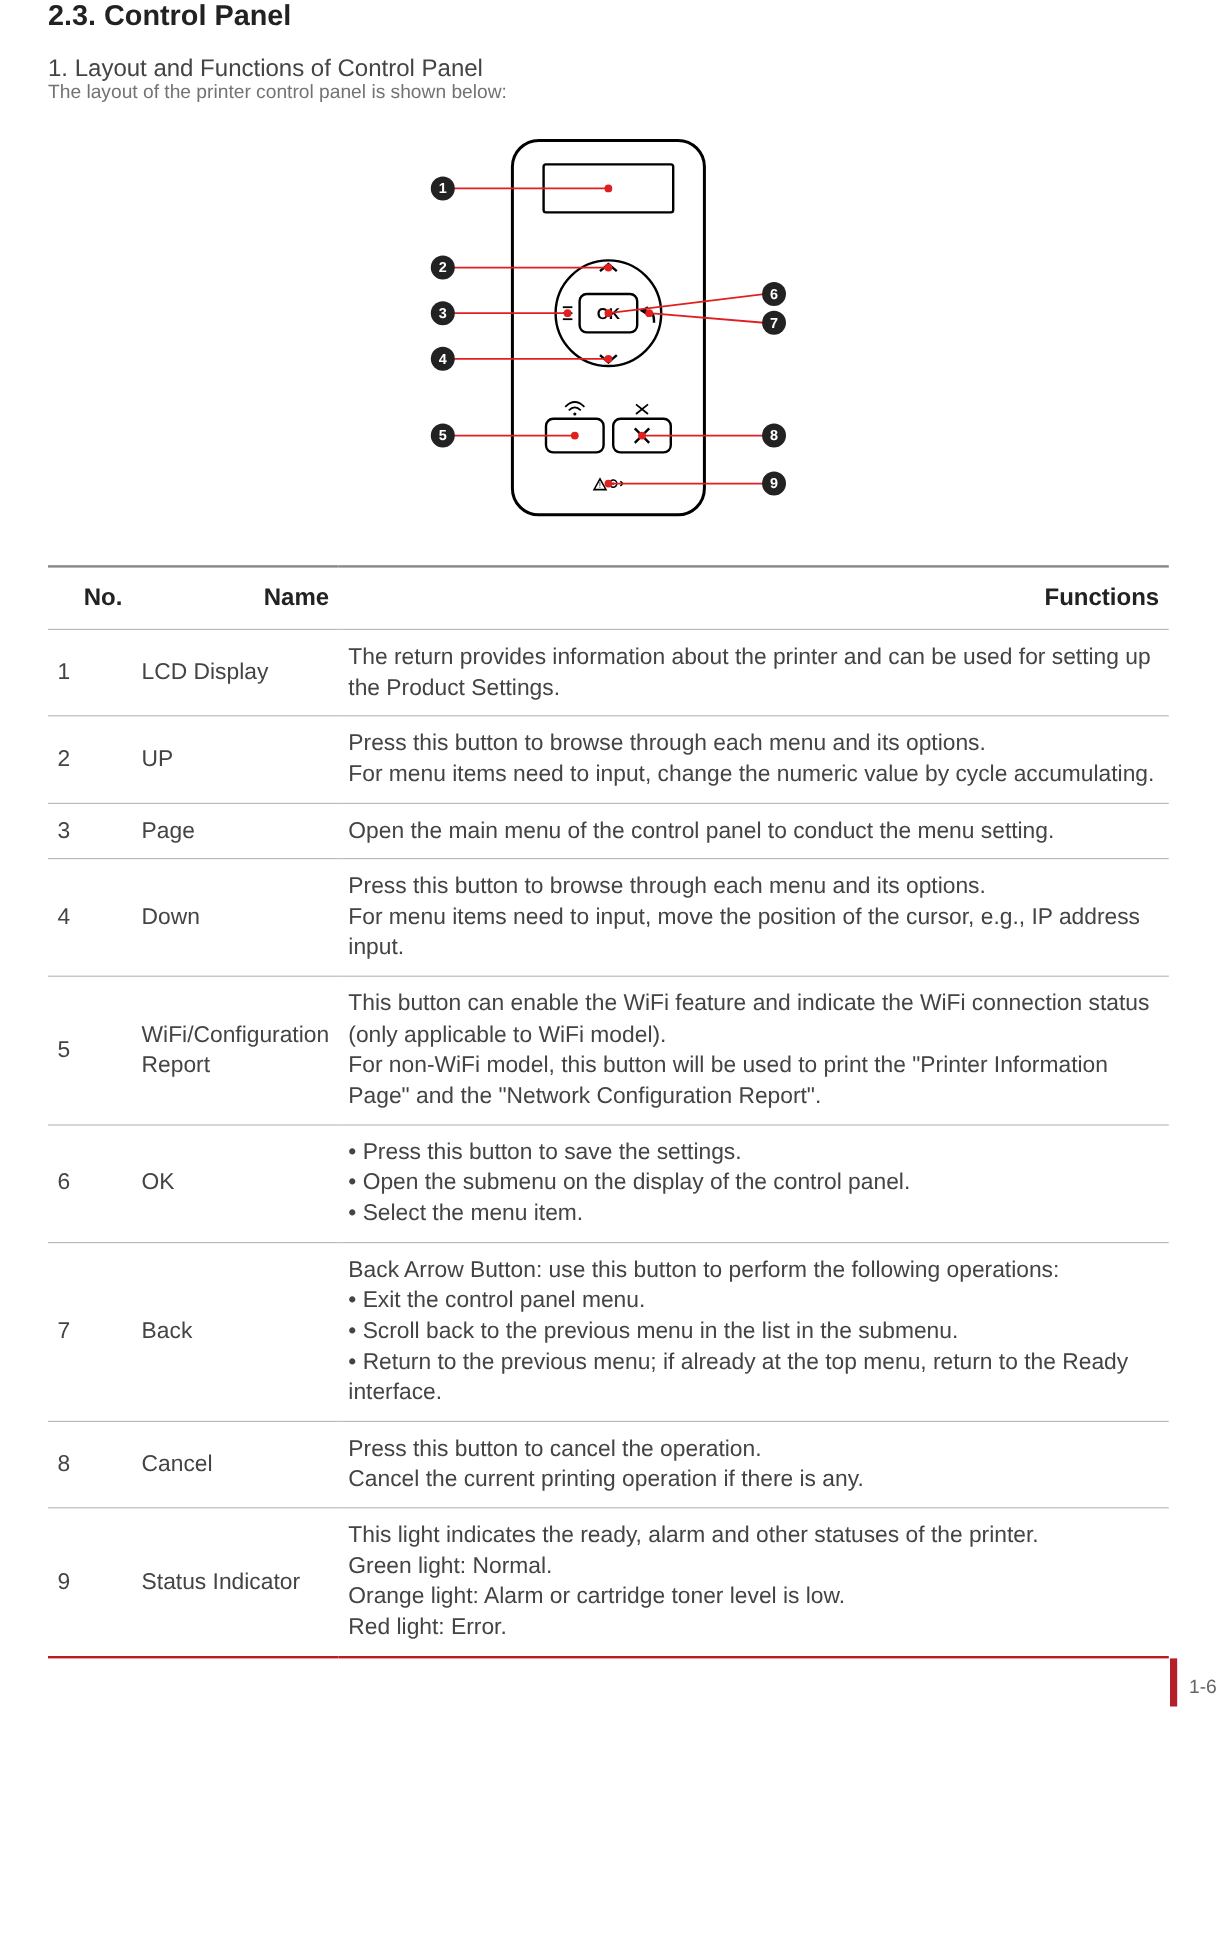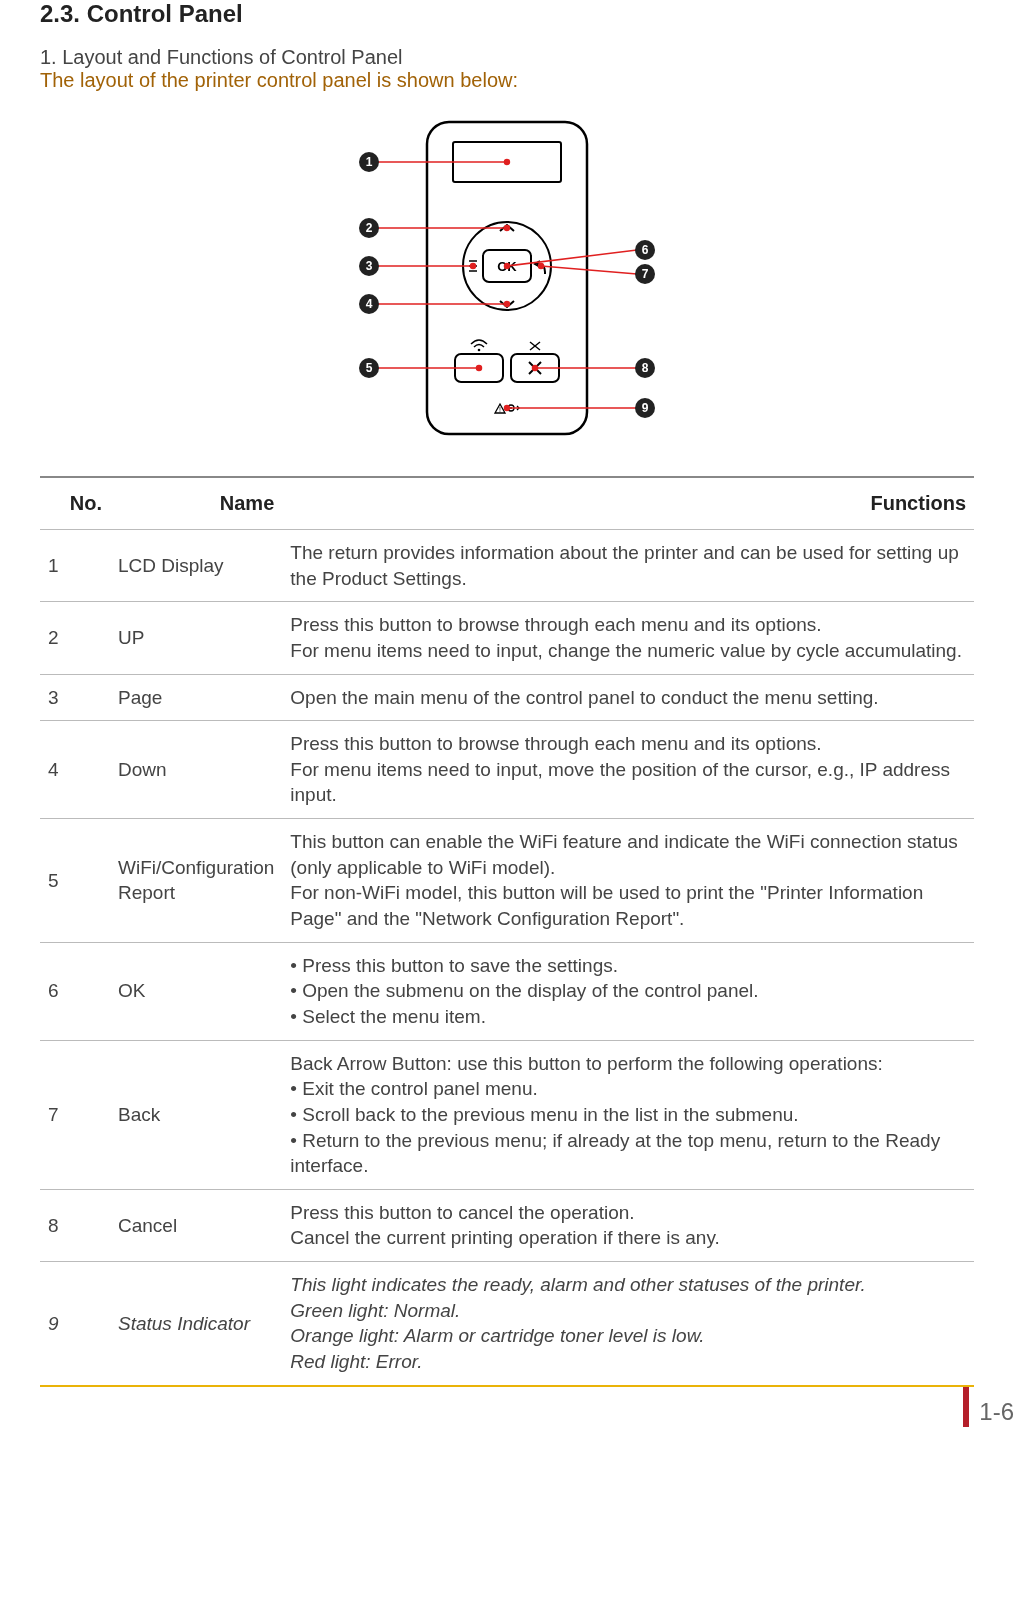--- a/index.html
+++ b/index.html
@@ -17,22 +17,22 @@
       font-weight: bold;
       color: #222;
       margin-top: 0;
       margin-bottom: 18px;
     }
     .subheading {
       font-size: 20px;
       color: #444;
     }
     .intro {
-      font-size: 20px;
-      color: #a16207;
+      font-size: 16px;
+      color: #737373;
       margin-bottom: 24px;
     }
     .diagram-wrap {
       display: flex;
       justify-content: center;
       margin-bottom: 30px;
     }
     .diagram {
       width: 380px;
       height: 330px;
@@ -53,41 +53,40 @@
       border-bottom: 1px solid #bbb;
       vertical-align: middle;
     }
     tbody td {
       padding: 10px 8px;
       border-bottom: 1px solid #bbb;
       vertical-align: middle;
       line-height: 1.35;
     }
     tbody tr:last-child td {
-      border-bottom: 2px solid #eab308;
-      font-style: italic;
+      border-bottom: 2px solid #b91c1c;
     }
     .col-no { width: 70px; }
     .col-name { width: 170px; }
     .col-func { }
     .page-number {
       position: absolute;
       right: 0;
       bottom: -10px;
       display: flex;
       align-items: center;
     }
     .page-bar {
       width: 6px;
       height: 50px;
       background: #b51f2a;
       margin-right: 10px;
     }
     .page-text {
-      font-size: 24px;
+      font-size: 16px;
       color: #666;
     }
   </style>
 </head>
 <body>
 
 <h2>2.3. Control Panel</h2>
 <p class="subheading">1. Layout and Functions of Control Panel</p>
 <p class="intro">The layout of the printer control panel is shown below:</p>
 

